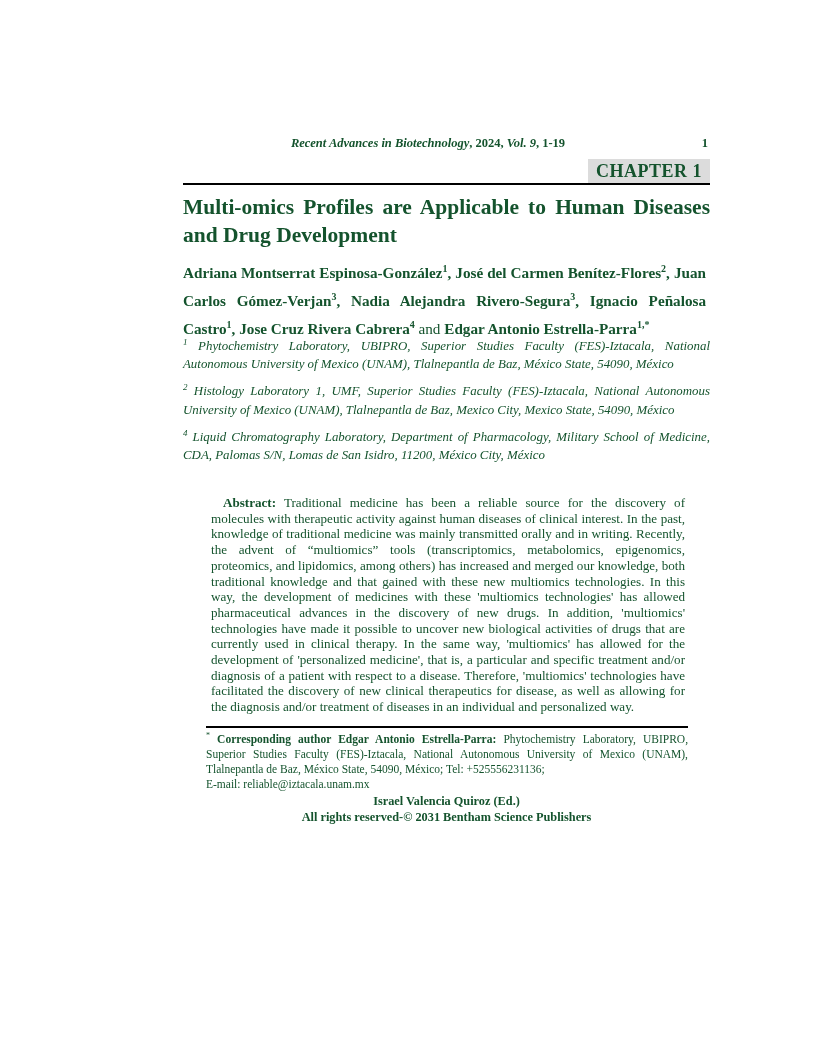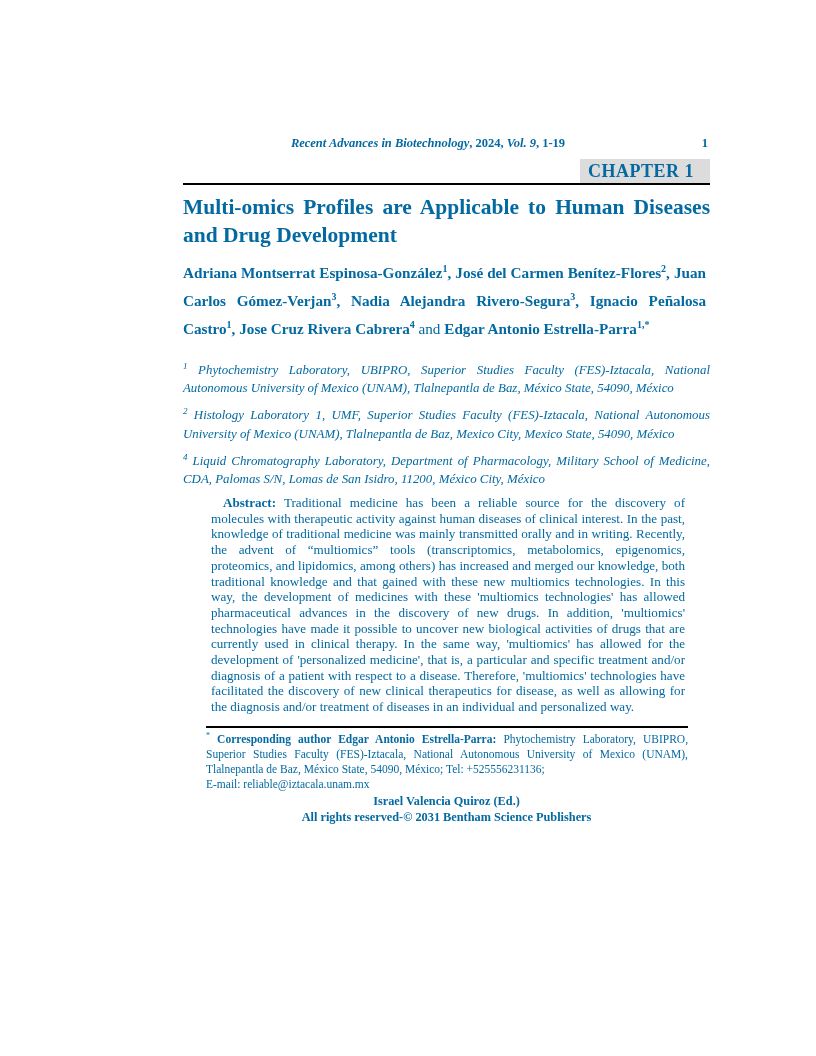--- a/index.html
+++ b/index.html
@@ -1,21 +1,21 @@
 <!DOCTYPE html>
 <html><head>
 <meta charset="utf-8">
 <style>
   * { margin:0; padding:0; box-sizing:border-box; }
   html,body { background:#fff; }
   .page {
     position:relative;
     width:740px; height:1056px;
     background:#fff;
-    color:#0369a1;
+    color:#14532d;
     font-family:"Liberation Serif","DejaVu Serif",serif;
     overflow:hidden;
     margin:0 auto;
   }
   .content {
     position:absolute; left:145px; top:0;
     width:527px; height:100%;
   }
   
   .running-header { position:absolute; top:136px; left:0; width:100%; height:18px; }
@@ -32,21 +32,21 @@
   
   .chapter-row {
     position:absolute; top:156px; left:0; right:0; height:29px;
     border-bottom:2px solid #000;
     display:flex; justify-content:flex-end; align-items:flex-end;
   }
   .chapter-badge {
     display:inline-block;
     background:#dcdcdc;
     font-size:18px; font-weight:bold;
-    padding:2px 16px 1px 8px;
+    padding:2px 8px 1px 8px;
     letter-spacing:0.5px;
   }
   
   .title {
     position:absolute; top:193px; left:0; right:0;
     font-size:21.5px; font-weight:bold; line-height:28px;
     text-align:justify;
   }
   
   .authors {
@@ -54,21 +54,20 @@
     font-size:15.2px; font-weight:bold; line-height:24px;
     text-align:justify;
   }
   .authors sup { font-size:10px; font-weight:bold; }
   .authors .connector { font-weight:normal; }
   
   .affiliations {
     position:absolute; top:333px; left:0; right:0;
     font-size:12.9px; font-style:italic; line-height:18px;
     text-align:justify;
-    margin-top:24px;
   }
   .affiliations p { margin:0 0 5px 0; }
   .affiliations sup { font-size:9px; }
   
   .abstract {
     position:absolute; top:495px; left:28px; width:474px;
     font-size:13.1px; line-height:15.7px;
     text-align:justify;
   }
   .abstract b { font-weight:bold;margin-left:12px; }

